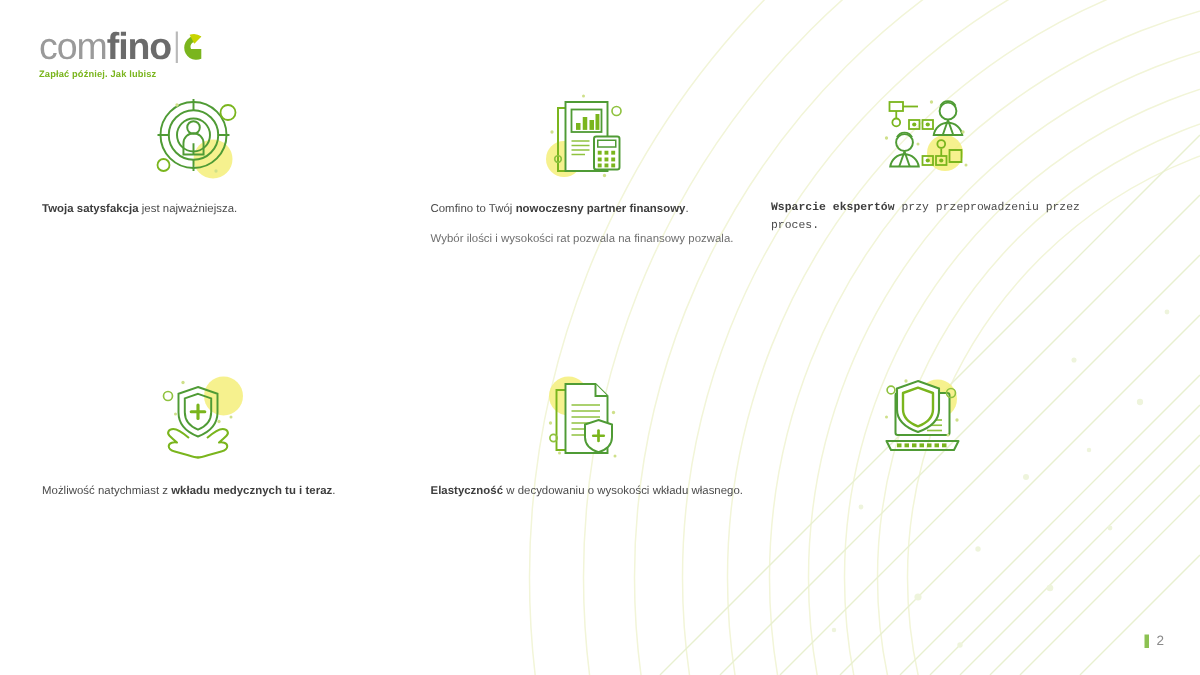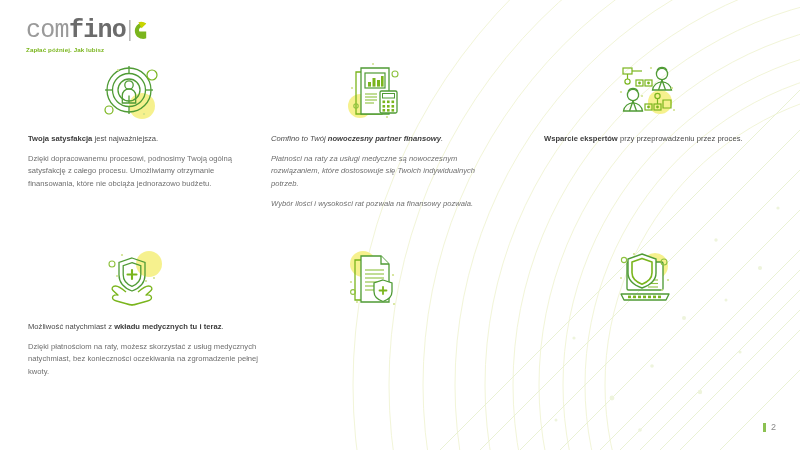--- a/index.html
+++ b/index.html
@@ -32,22 +32,21 @@
 
   
   #logo-block {
     position: absolute;
     left: 26px;
     top: 18px;
     z-index: 5;
   }
   .logo-row {
     display: flex;
-    align-items: center;
-    font-family: Liberation Mono, monospace;
+    align-items: flex-end;
   }
   .logo-word {
     font-size: 25px;
     line-height: 26px;
     letter-spacing: -0.7px;
     font-weight: 400;
     white-space: pre;
   }
   .logo-com { color: #9a9a9a; }
   .logo-fino { color: #6b6b6b; font-weight: 600; }
@@ -73,22 +72,22 @@
     top: 0;
     width: 640px;
     height: 450px;
     z-index: 4;
   }
   .feature {
     position: absolute;
     width: 232px;
   }
   .feature.col1 { left: 28px; }
-  .feature.col2 { left: 271px; font-style: italic; }
-  .feature.col3 { left: 544px; }
+  .feature.col2 { left: 287px; }
+  .feature.col3 { left: 514px; font-family: Liberation Mono, monospace; }
   .feature.row1 { top: 62px; }
   .feature.row2 { top: 250px; }
 
   .f-icon {
     height: 62px;
     margin-left: 72px;
     margin-bottom: 9px;
     position: relative;
   }
   .feature.col1.row2 .f-icon { margin-left: 74px; }
@@ -225,21 +224,20 @@
             <path d="M22.3 41 v-7.5 a6.7 6.7 0 0 1 13.4 0 V41 Z"></path>
             <line x1="29" y1="33.5" x2="29" y2="41"></line>
           </g>
           <g fill="#cfe08a">
             <circle cx="18" cy="8" r="1.1"></circle>
             <circle cx="44" cy="52" r="1.1"></circle>
           </g>
         </svg>
       </div>
       <p class="f-head"><b>Twoja satysfakcja</b><span> jest najważniejsza.</span></p>
-      <p class="f-para">Dzięki dopracowanemu procesowi, podnosimy Twoją ogólną satysfakcję z całego procesu. Umożliwiamy otrzymanie finansowania, które nie obciąża jednorazowo budżetu.</p>
     </div>
 
     <div class="feature col2 row1">
       <div class="f-icon">
         <svg width="62" height="60" viewBox="0 0 62 60" aria-hidden="true">
           <circle cx="17" cy="44" r="12" fill="#f4ee7a" opacity="0.85"></circle>
           <g fill="none" stroke="#7ab51d" stroke-width="1.3">
             <path d="M13 10 h26 v42 h-26 Z"></path>
           </g>
           <g fill="#ffffff" stroke="#4f9b35" stroke-width="1.3">
@@ -282,21 +280,20 @@
             <circle cx="13" cy="44" r="2.2"></circle>
           </g>
           <g fill="#cfe08a">
             <circle cx="9" cy="26" r="1.1"></circle>
             <circle cx="44" cy="55" r="1.1"></circle>
             <circle cx="30" cy="2" r="1"></circle>
           </g>
         </svg>
       </div>
       <p class="f-head"><span>Comfino to Twój </span><b>nowoczesny partner finansowy</b><span>.</span></p>
-      <p class="f-para">Płatności na raty za usługi medyczne są nowoczesnym rozwiązaniem, które dostosowuje się Twoich indywidualnych potrzeb.</p>
       <p class="f-para">Wybór ilości i wysokości rat pozwala na finansowy pozwala.</p>
     </div>
 
     <div class="feature col3 row1">
       <div class="f-icon">
         <svg width="62" height="60" viewBox="0 0 62 60" aria-hidden="true">
           <circle cx="44" cy="40" r="12" fill="#f4ee7a" opacity="0.85"></circle>
 
           <g fill="none" stroke="#4f9b35" stroke-width="1.3">
             <circle cx="46" cy="12" r="5.6"></circle>
@@ -375,21 +372,20 @@
           </g>
           <g fill="#cfe08a">
             <circle cx="20" cy="5" r="1.1"></circle>
             <circle cx="44" cy="31" r="1.1"></circle>
             <circle cx="15" cy="26" r="1"></circle>
             <circle cx="52" cy="28" r="1"></circle>
           </g>
         </svg>
       </div>
       <p class="f-head"><span>Możliwość natychmiast z </span><b>wkładu medycznych tu i teraz</b><span>.</span></p>
-      <p class="f-para">Dzięki płatnościom na raty, możesz skorzystać z usług medycznych natychmiast, bez konieczności oczekiwania na zgromadzenie pełnej kwoty.</p>
     </div>
 
     <div class="feature col2 row2">
       <div class="f-icon">
         <svg width="62" height="62" viewBox="0 0 62 62" aria-hidden="true">
           <circle cx="22" cy="14" r="13" fill="#f4ee7a" opacity="0.85"></circle>
           <g fill="none" stroke="#7ab51d" stroke-width="1.3">
             <path d="M14 10 h20 l7 7 v33 h-27 Z"></path>
           </g>
           <g fill="#ffffff" stroke="#4f9b35" stroke-width="1.3">
@@ -416,20 +412,21 @@
             <circle cx="12" cy="42" r="2.4"></circle>
           </g>
           <g fill="#cfe08a">
             <circle cx="10" cy="32" r="1.1"></circle>
             <circle cx="52" cy="25" r="1.1"></circle>
             <circle cx="16" cy="52" r="1"></circle>
             <circle cx="53" cy="54" r="1"></circle>
           </g>
         </svg>
       </div>
+      <p class="f-head"><b>Elastyczność</b><span> w decydowaniu o wysokości wkładu własnego.</span></p>
     </div>
 
     <div class="feature col3 row2">
       <div class="f-icon">
         <svg width="62" height="60" viewBox="0 0 62 60" aria-hidden="true">
           <circle cx="41" cy="16" r="13" fill="#f4ee7a" opacity="0.85"></circle>
 
           <g fill="#ffffff" stroke="#4f9b35" stroke-width="1.35">
             <rect x="13" y="12" width="36" height="28" rx="1.5"></rect>
           </g>

